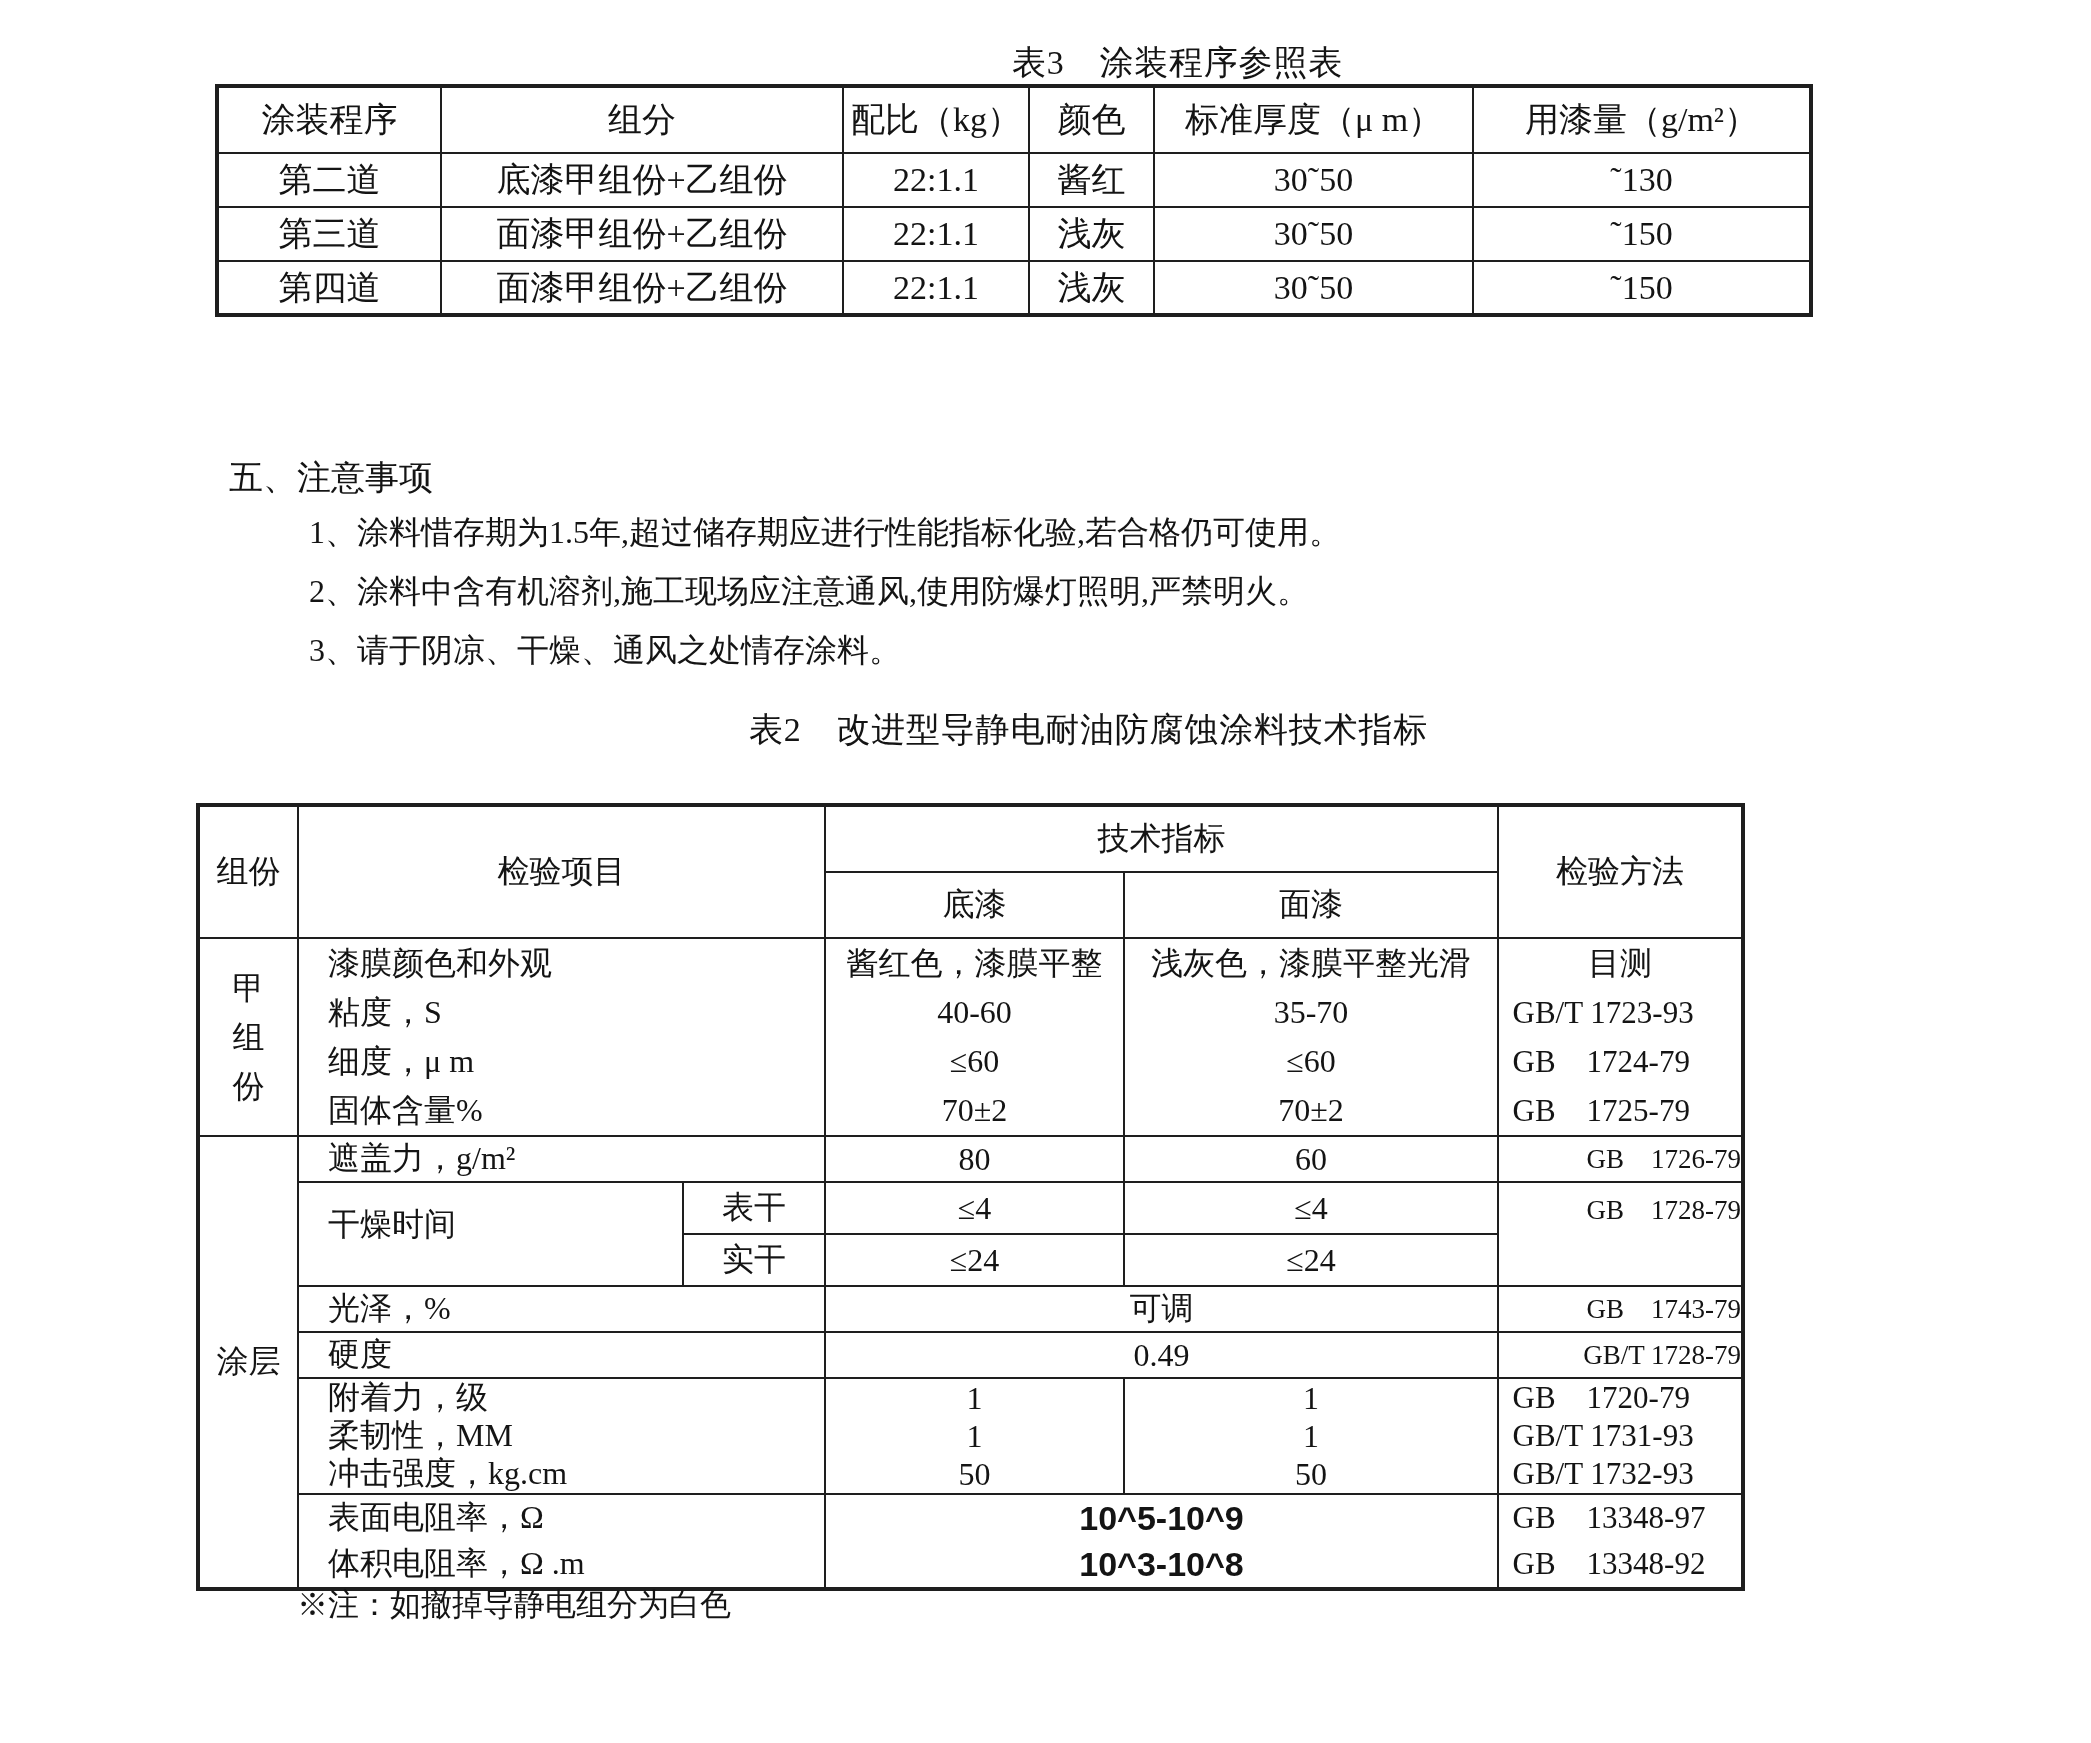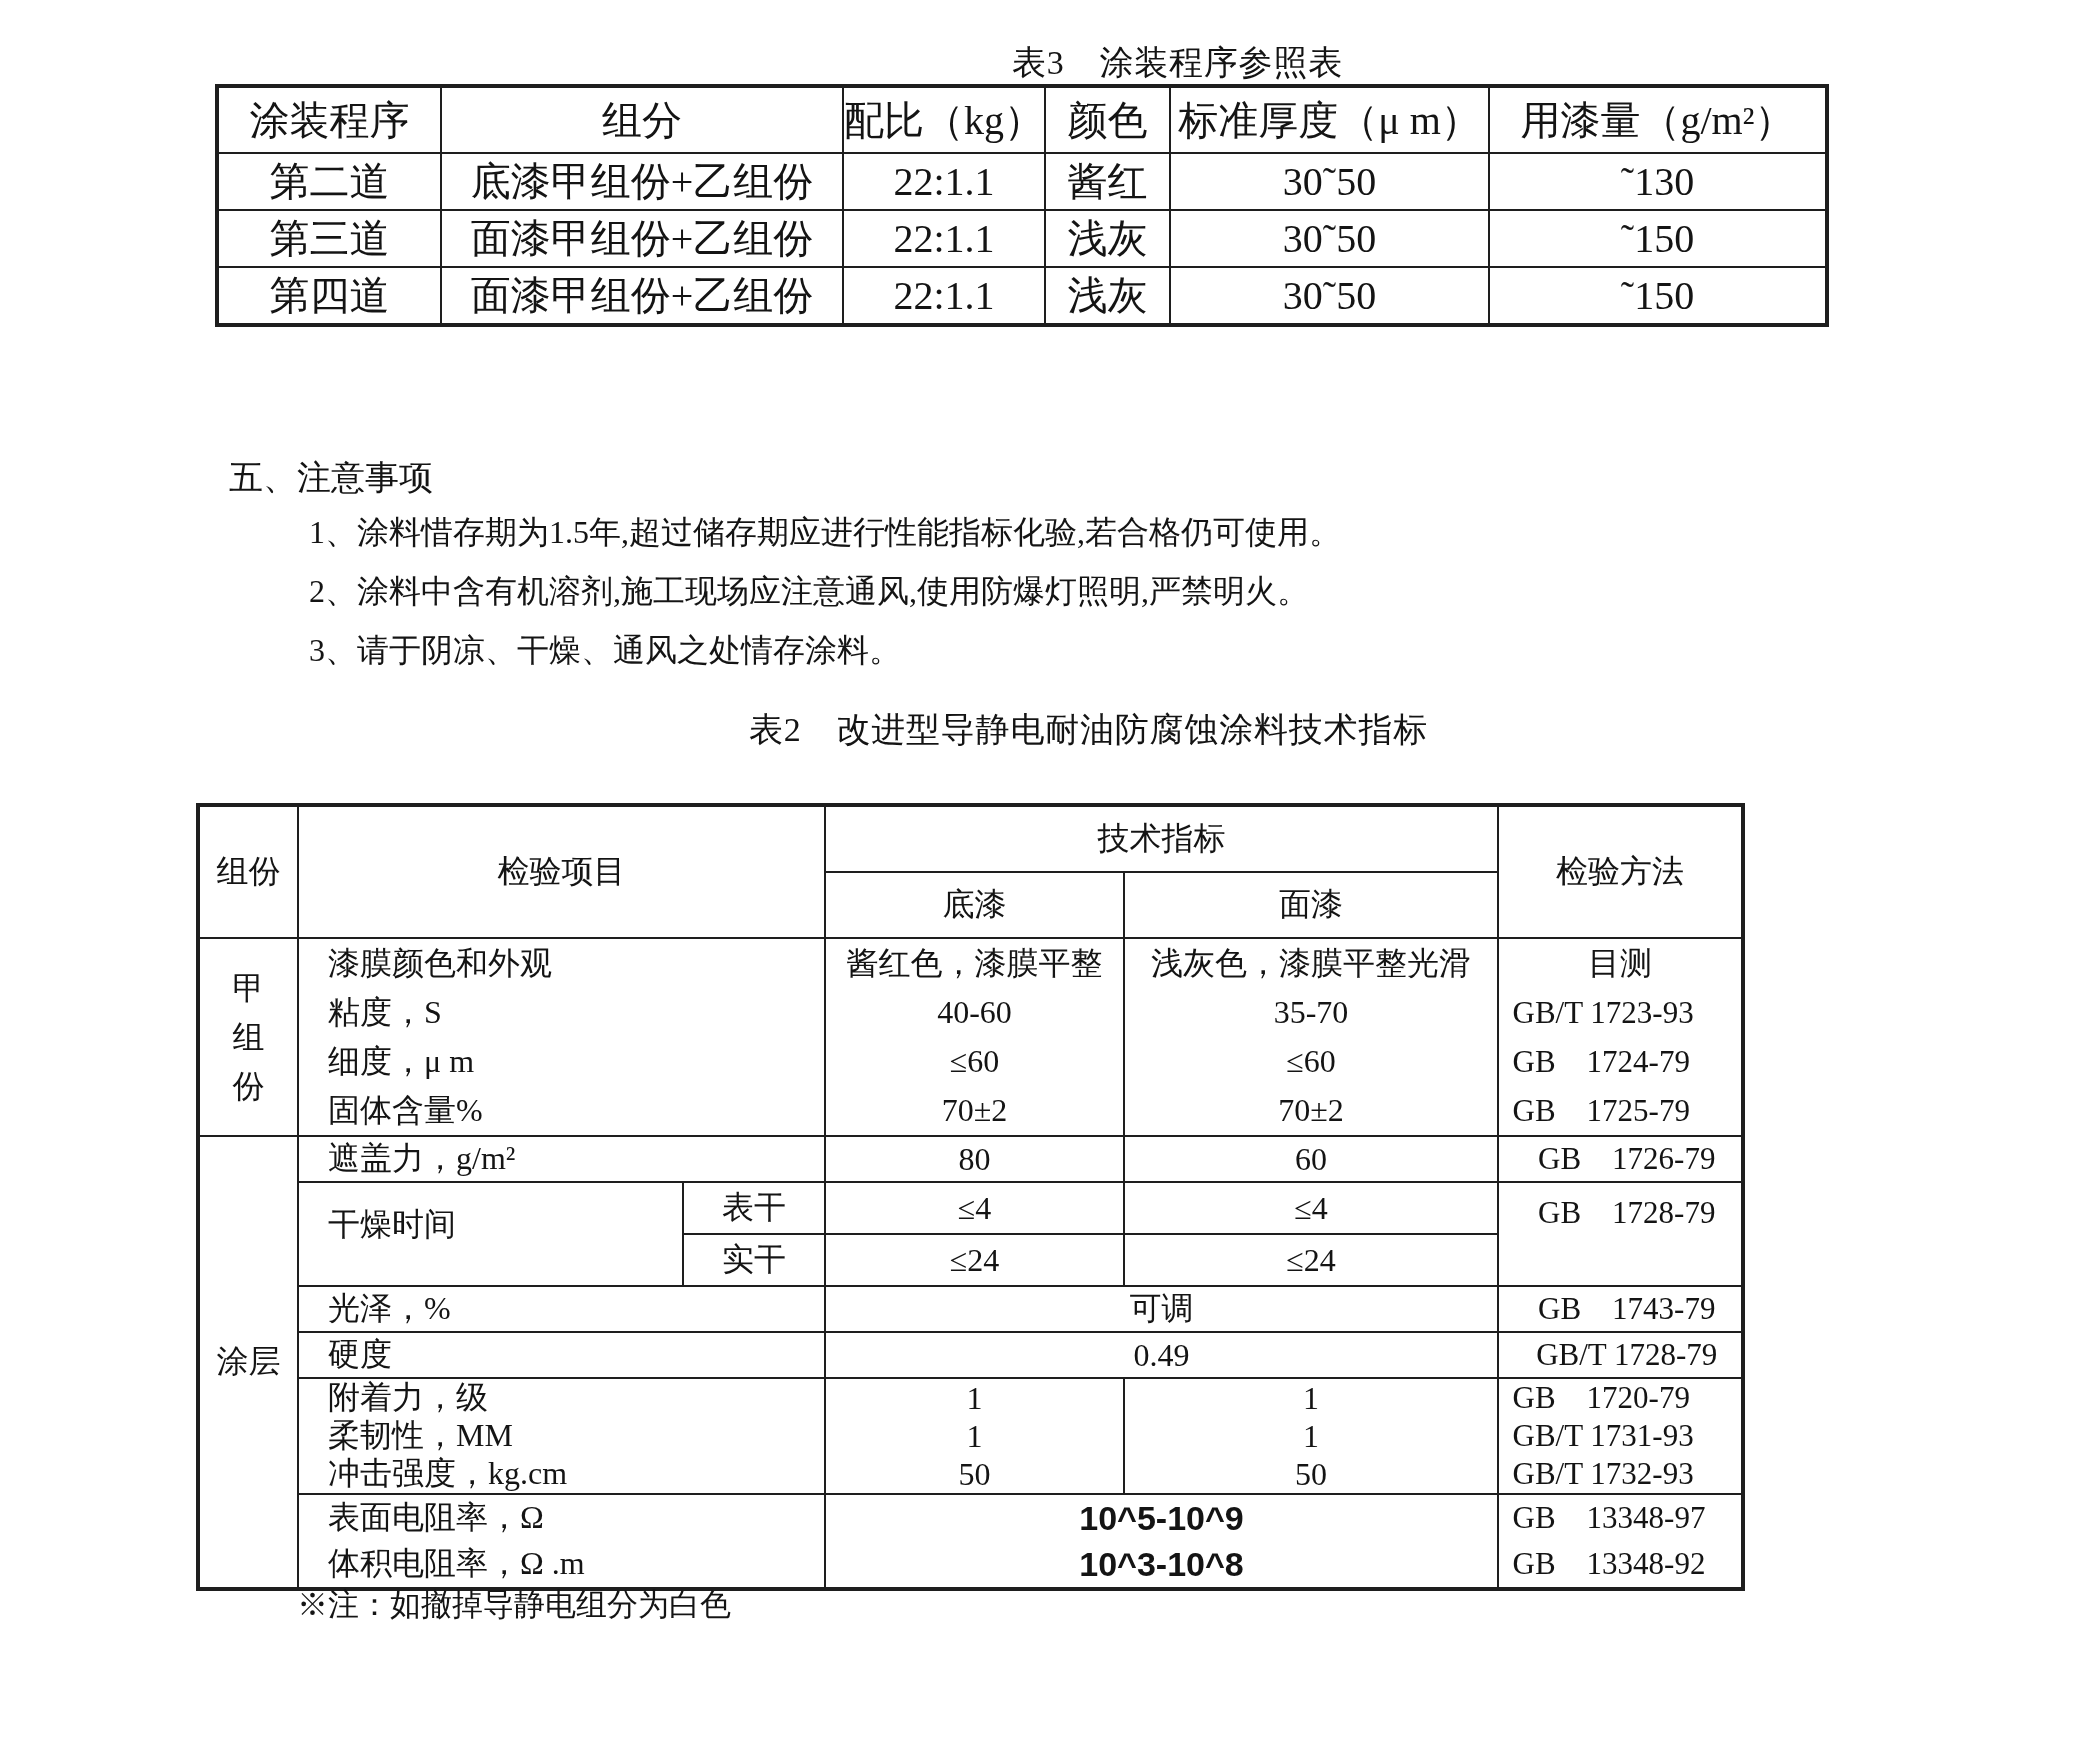--- a/index.html
+++ b/index.html
@@ -12,21 +12,21 @@
     overflow:hidden;
   }
   .abs{position:absolute;}
   .title{font-size:34px;letter-spacing:0.8px;white-space:nowrap;}
 
   
   table{border-collapse:collapse;table-layout:fixed;}
   .t3{position:absolute;left:215px;top:84px;border:4.2px solid #1e1e1e;}
   .t3 th,.t3 td{
     border:2.5px solid #1e1e1e;text-align:center;vertical-align:middle;
-    font-size:40px;font-weight:normal;padding:0;white-space:nowrap;
+    font-size:34px;font-weight:normal;padding:0;white-space:nowrap;
   }
   .t3 tr.hdr{height:67px;}
   .t3 tr.dr{height:54px;}
 
   
   .notes-h{font-size:34px;white-space:nowrap;}
   .note-line{font-size:32px;white-space:nowrap;}
 
   
   .t2{position:absolute;left:196px;top:803px;border:4.2px solid #1e1e1e;}
@@ -40,21 +40,21 @@
   .t2 tr.rA{height:45px;}
   .t2 tr.rB{height:52px;}
   .t2 tr.rC{height:52px;}
   .t2 tr.rD{height:42px;}
   .t2 tr.rE{height:37px;}
   .t2 tr.rF{height:115px;}
   .t2 tr.rG{height:91px;}
 
   .t2 td.item{text-align:left;padding-left:29px;white-space:nowrap;}
   .t2 td.top{vertical-align:top;padding-top:20px;}
-  .t2 td.m{ text-align:center;padding-left:13.5px;white-space:pre;font-size:31px;}
+  .t2 td.m{ text-align:right;padding-left:13.5px;white-space:pre;font-size:27px;}
   .t2 td.topm{vertical-align:top;padding-top:11.8px;}
   .t2 td.lines{padding:0;}
   .ln{display:flex;align-items:center;justify-content:center;white-space:pre;}
   .ln.item-ln{justify-content:flex-start;padding-left:29px;}
   .ln.m-ln{justify-content:flex-start;padding-left:13.5px;font-size:31px;}
   .ga-ln{height:49px;}
   .f-ln{height:38px;}
   .g-ln{height:46px;}
   .vlabel div{height:49px;line-height:49px;}
   .coatlabel{font-size:32px;}

